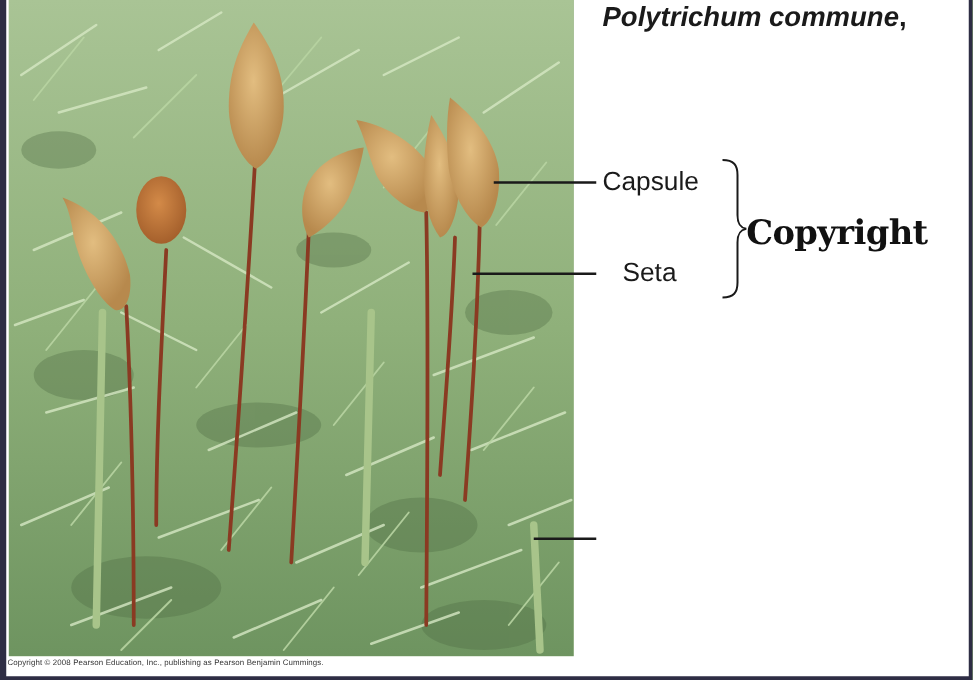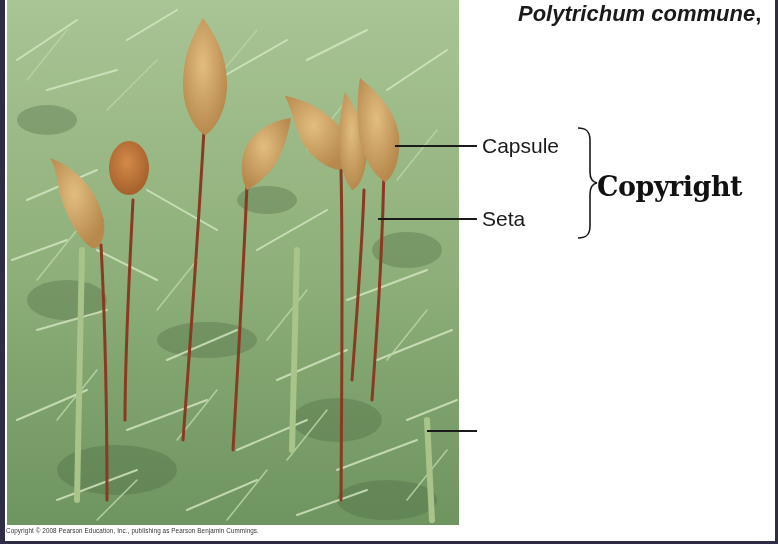--- a/index.html
+++ b/index.html
@@ -1,21 +1,21 @@
 <!DOCTYPE html>
 <html><head>
 <meta charset="utf-8">
 <style>
   html, body { margin: 0; padding: 0; }
   body { width: 778px; height: 544px; background: #2e2d44; position: relative; overflow: hidden; font-family: "Liberation Sans", sans-serif; }
   .panel { position: absolute; left: 5px; top: 0; width: 770px; height: 541px; background: #ffffff; }
   .photo { position: absolute; left: 2px; top: 0; width: 452px; height: 525px; overflow: hidden; background: #8fae7c; }
   .photo svg { display: block; }
   .copyright { position: absolute; left: 1px; top: 527px; font-size: 6.3px; color: #333; white-space: nowrap; letter-spacing: 0.1px; }
-  .title { position: absolute; left: 477px; top: 0px; font-size: 22px; font-weight: bold; color: #1a1a1a; line-height: 27px; margin-left: 36px; }
+  .title { position: absolute; left: 477px; top: 0px; font-size: 22px; font-weight: bold; color: #1a1a1a; line-height: 27px; }
   .title .sci { font-style: italic; }
   .label { position: absolute; font-size: 21px; font-weight: normal; color: #1a1a1a; line-height: 24px; white-space: nowrap; }
   .leader { position: absolute; height: 2px; background: #1a1a1a; }
   .big { position: absolute; left: 592px; top: 170px; font-family: "DejaVu Serif", "Liberation Serif", serif; font-weight: bold; font-size: 27px; color: #111; line-height: 34px; white-space: nowrap; letter-spacing: -0.5px; }
   .brace { position: absolute; left: 572px; top: 126px; }
 </style>
 </head>
 <body>
 
 <div class="panel">
@@ -126,20 +126,20 @@
 
   <div class="title">
     <span class="sci">Polytrichum commune</span><span>,</span><br>
   </div>
 
   <div class="leader" style="left:390px; top:145px; width:82px;"></div>
   <div class="leader" style="left:373px; top:218px; width:99px;"></div>
   <div class="leader" style="left:422px; top:430px; width:50px;"></div>
 
   <div class="label" style="left:477px; top:134px;">Capsule</div>
-  <div class="label" style="left:477px; top:207px;">Seta</div>
+  <div class="label" style="left:493px; top:207px;">Seta</div>
 
   <svg class="brace" width="22" height="114" viewBox="0 0 22 114">
     <path d="M1 2 C10 2 13 6 13 14 L13 46 C13 53 15 56 20 57 C15 58 13 61 13 68 L13 100 C13 108 10 112 1 112" fill="none" stroke="#1a1a1a" stroke-width="1.6"></path>
   </svg>
 
   <div class="big">Copyright</div>
 </div>
 
 </body></html>

